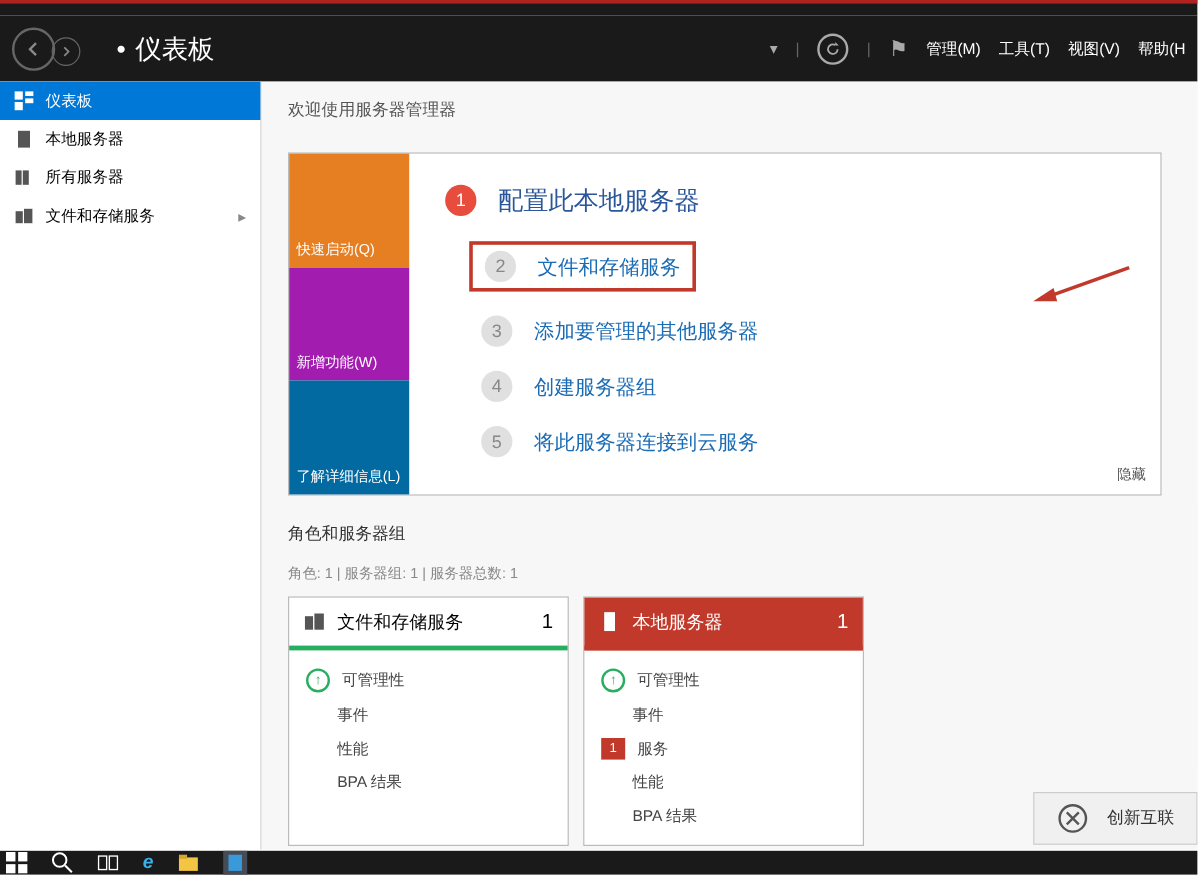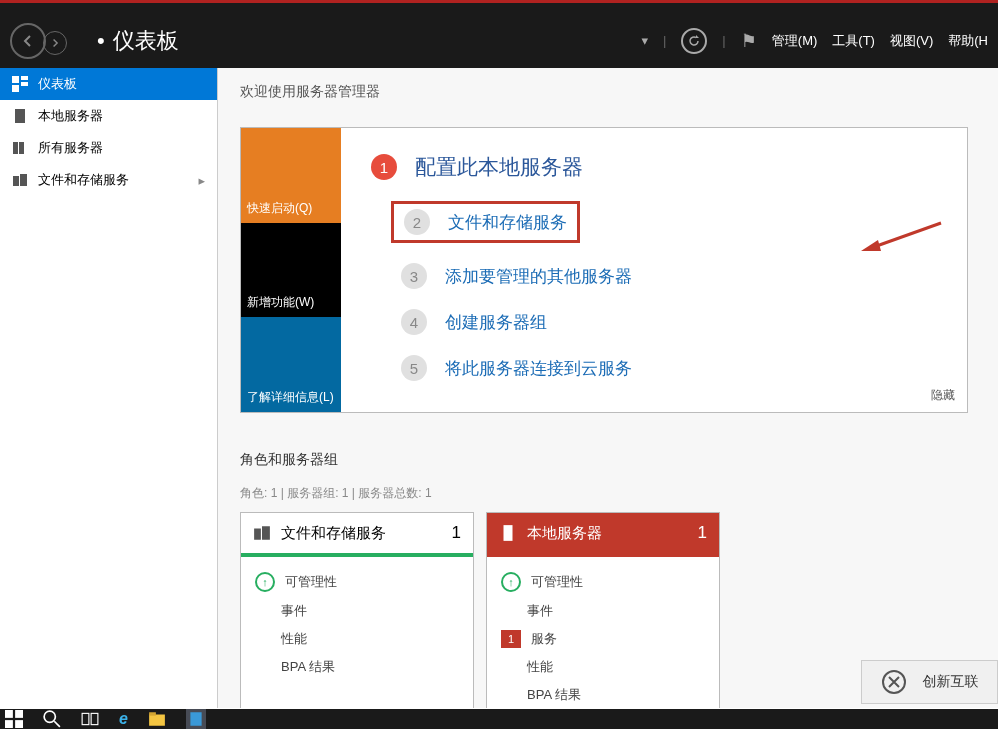--- a/index.html
+++ b/index.html
@@ -16,33 +16,33 @@
   .sidebar{width:217px;background:#fff;border-right:1px solid #ccc}
   .side-item{padding:7px 12px;display:flex;align-items:center;gap:10px;font-size:13px;cursor:pointer}
   .side-item.active{background:#0078d7;color:#fff}
   .side-icon{width:16px;height:16px;display:inline-block}
   .content{flex:1;background:#f7f7f7;padding:15px 30px 0 22px;overflow:hidden}
   .welcome{font-size:14px;color:#555;margin-bottom:26px}
   .panel{border:1px solid #bbb;background:#fff;display:flex;height:284px;position:relative}
   .tiles{width:100px;display:flex;flex-direction:column}
   .tile{flex:1;padding:6px;font-size:12px;color:#fff;display:flex;align-items:flex-end}
   .tile.orange{background:#e67e22}
-  .tile.amber{background:#000000}
+  .tile.amber{background:#a21caf}
   .tile.yellow{background:#0369a1}
   .steps{flex:1;padding:25px 30px}
   .step{display:flex;align-items:center;gap:18px;margin-bottom:20px}
   .step-num{width:26px;height:26px;border-radius:50%;display:flex;align-items:center;justify-content:center;font-size:15px}
   .step-num.active{background:#e74c3c;color:#fff}
   .step-num.inactive{background:#e0e0e0;color:#888}
   .step-text{font-size:17px;color:#1a6bb5;cursor:pointer}
   .step-text.big{font-size:21px;color:#2b579a}
   .step.boxed{border:3px solid #c0392b;padding:5px 10px;margin-left:20px;width:fit-content}
   .hide-link{position:absolute;bottom:8px;right:12px;font-size:12px;color:#555}
   .arrow{position:absolute;left:615px;top:90px;width:90px;height:40px;pointer-events:none}
-  .roles-title{font-size:14px;margin-top:38px;color:#333}
+  .roles-title{font-size:14px;margin-top:23px;color:#333}
   .roles-sub{font-size:12px;color:#888;margin-top:16px}
   .cards{display:flex;gap:12px;margin-top:10px}
   .card{width:232px;border:1px solid #bbb;background:#fff;padding:0}
   .card-head{display:flex;align-items:center;padding:10px 12px;gap:10px;border-bottom:4px solid}
   .card-head.green{border-color:#27ae60}
   .card-head.red{background:#c0392b;color:#fff;border-color:#c0392b}
   .card-title{font-size:15px;flex:1}
   .card-count{font-size:17px}
   .card-body{padding:10px 14px}
   .card-row{display:flex;align-items:center;gap:10px;padding:5px 0;font-size:13px;color:#444}

